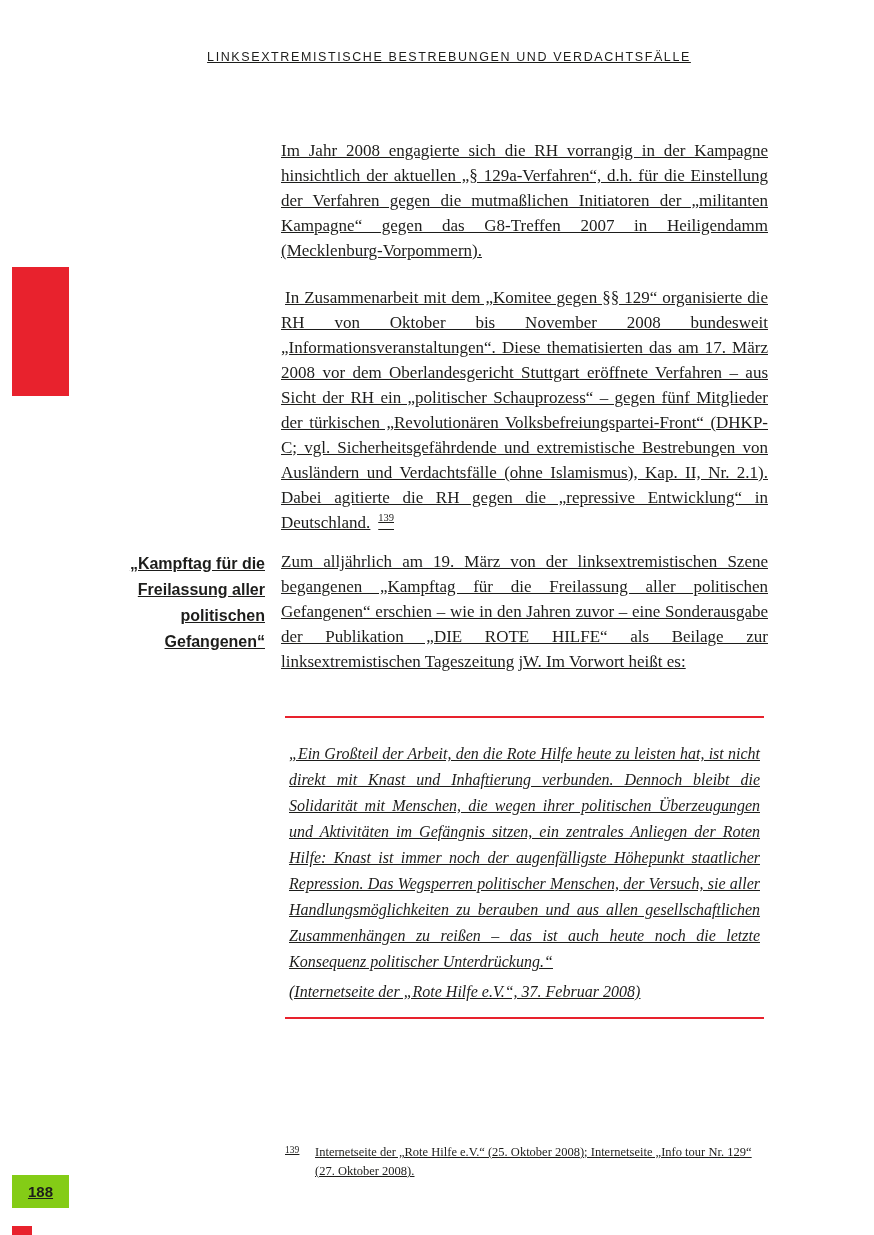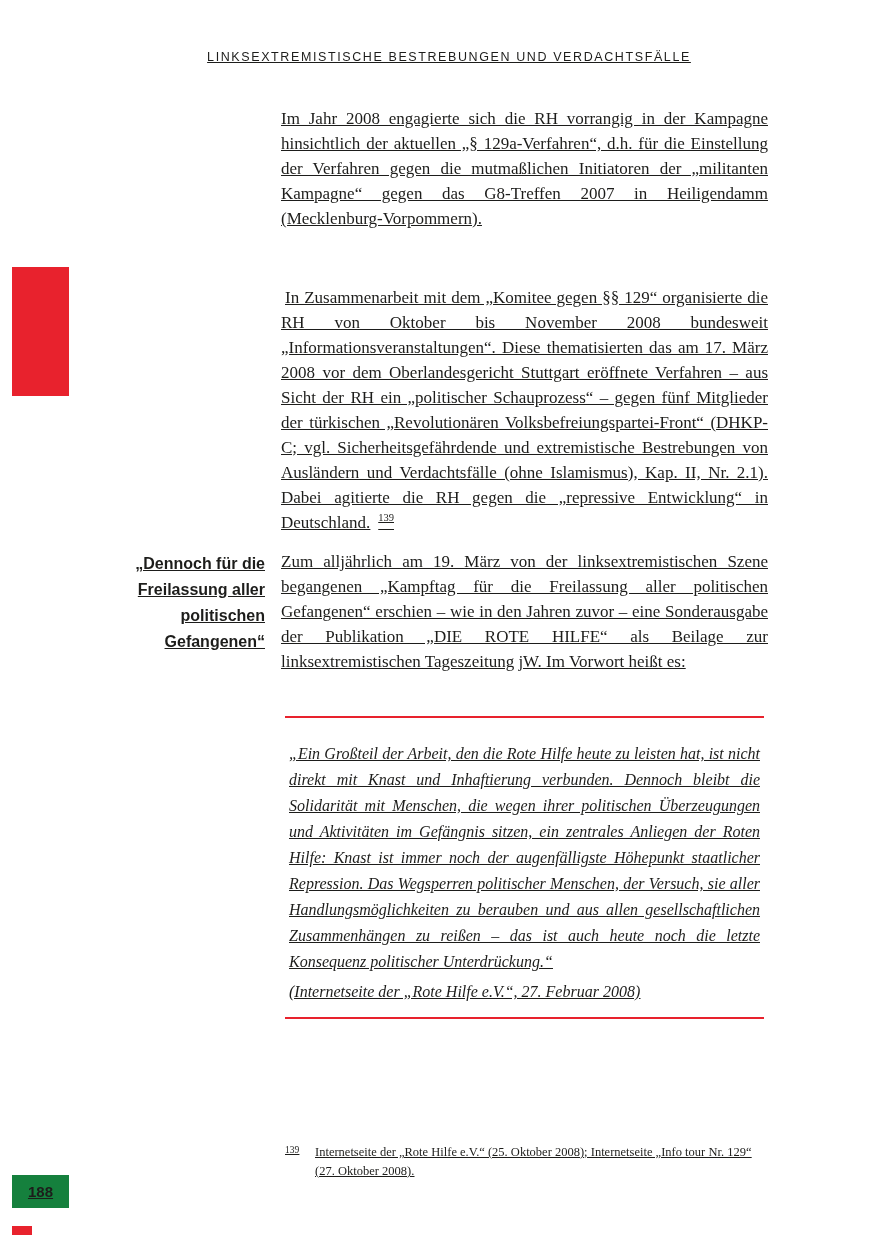--- a/index.html
+++ b/index.html
@@ -39,21 +39,21 @@
 
   .para {
     position: absolute;
     left: 269px;
     width: 487px;
     font-size: 17px;
     line-height: 25px;
     text-align: justify;
     hyphens: auto;
   }
-  .para-1 { top: 94px; }
+  .para-1 { top: 126px; }
   .para-2 { top: 273px; }
   .para-3 { top: 537px; }
 
   .fnref {
     font-size: 10.5px;
     vertical-align: super;
     line-height: 0;
   }
 
   .margin-note {
@@ -108,21 +108,21 @@
     top: -2px;
   }
   .footnote-text { flex: 1; }
 
   .pagenum-box {
     position: absolute;
     left: 0;
     top: 1163px;
     width: 57px;
     height: 33px;
-    background: #15803d;
+    background: #84cc16;
     display: flex;
     align-items: center;
     justify-content: center;
   }
   .pagenum {
     font-family: "Liberation Sans", sans-serif;
     font-weight: bold;
     font-size: 15px;
     color: #1d1d1b;
   }
@@ -142,32 +142,32 @@
 <div class="page">
 
   <div class="header">LINKSEXTREMISTISCHE BESTREBUNGEN UND VERDACHTSFÄLLE</div>
 
   <div class="red-block"></div>
 
   <p class="para para-1">Im Jahr 2008 engagierte sich die RH vorrangig in der Kampagne hinsichtlich der aktuellen „§ 129a-Verfahren“, d.h. für die Einstellung der Verfahren gegen die mutmaßlichen Initiatoren der „militanten Kampagne“ gegen das G8-Treffen 2007 in Heiligendamm (Mecklenburg-Vorpommern).</p>
 
   <p class="para para-2"><span>In Zusammenarbeit mit dem „Komitee gegen §§ 129“ organisierte die RH von Oktober bis November 2008 bundesweit „Informationsveranstaltungen“. Diese thematisierten das am 17. März 2008 vor dem Oberlandesgericht Stuttgart eröffnete Verfahren – aus Sicht der RH ein „politischer Schauprozess“ – gegen fünf Mitglieder der türkischen „Revolutionären Volksbefreiungspartei-Front“ (DHKP-C; vgl. Sicherheitsgefährdende und extremistische Bestrebungen von Ausländern und Verdachtsfälle (ohne Islamismus), Kap. II, Nr. 2.1). Dabei agitierte die RH gegen die „repressive Entwicklung“ in Deutschland.</span><sup class="fnref">139</sup></p>
 
-  <div class="margin-note">„Dennoch für die
+  <div class="margin-note">„Kampftag für die
 Freilassung aller
 politischen
 Gefangenen“</div>
 
   <p class="para para-3">Zum alljährlich am 19. März von der linksextremistischen Szene begangenen „Kampftag für die Freilassung aller politischen Gefangenen“ erschien – wie in den Jahren zuvor – eine Sonderausgabe der Publikation „DIE ROTE HILFE“ als Beilage zur linksextremistischen Tageszeitung jW. Im Vorwort heißt es:</p>
 
   <div class="quote-block">
     <div class="quote-rule"></div>
     <div class="quote-inner">
       <p class="quote-text">„Ein Großteil der Arbeit, den die Rote Hilfe heute zu leisten hat, ist nicht direkt mit Knast und Inhaftierung verbunden. Dennoch bleibt die Solidarität mit Menschen, die wegen ihrer politischen Überzeugungen und Aktivitäten im Gefängnis sitzen, ein zentrales Anliegen der Roten Hilfe: Knast ist immer noch der augenfälligste Höhepunkt staatlicher Repression. Das Wegsperren politischer Menschen, der Versuch, sie aller Handlungsmöglichkeiten zu berauben und aus allen gesellschaftlichen Zusammenhängen zu reißen – das ist auch heute noch die letzte Konsequenz politischer Unterdrückung.“</p>
-      <p class="quote-source">(Internetseite der „Rote Hilfe e.V.“, 27. Februar 2008)</p>
+      <p class="quote-source">(Internetseite der „Rote Hilfe e.V.“, 37. Februar 2008)</p>
     </div>
     <div class="quote-rule"></div>
   </div>
 
   <div class="footnote">
     <span class="footnote-marker">139</span>
     <span class="footnote-text">Internetseite der „Rote Hilfe e.V.“ (25. Oktober 2008); Internetseite „Info tour Nr. 129“ (27. Oktober 2008).</span>
   </div>
 
   <div class="pagenum-box">

